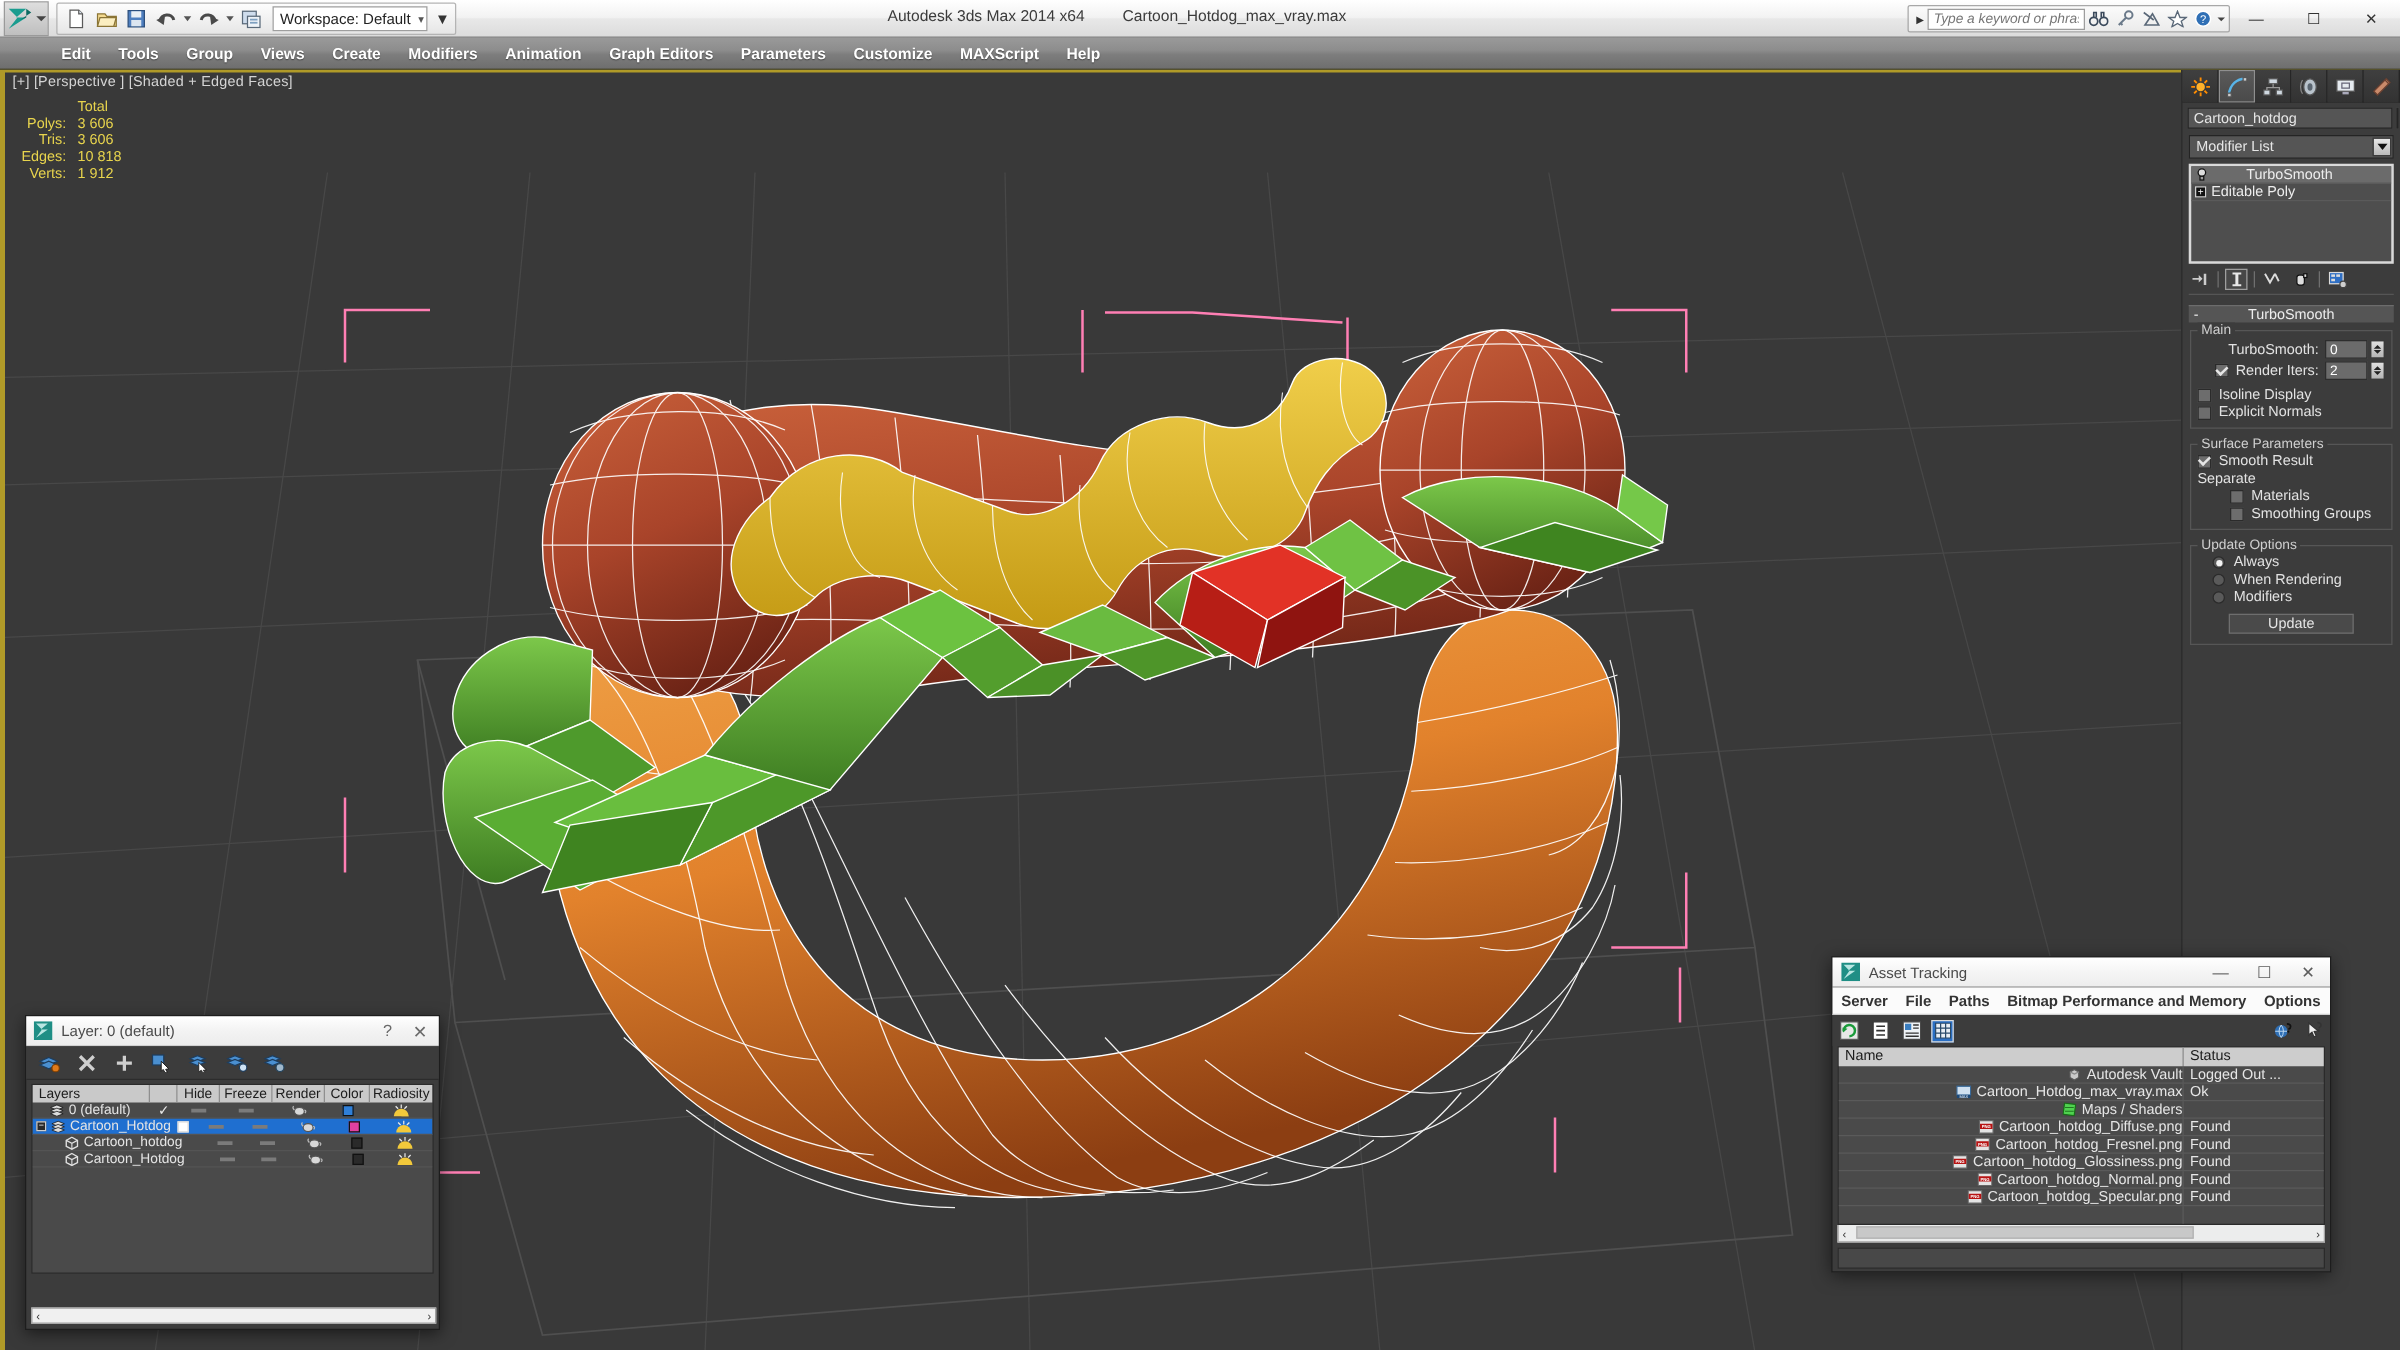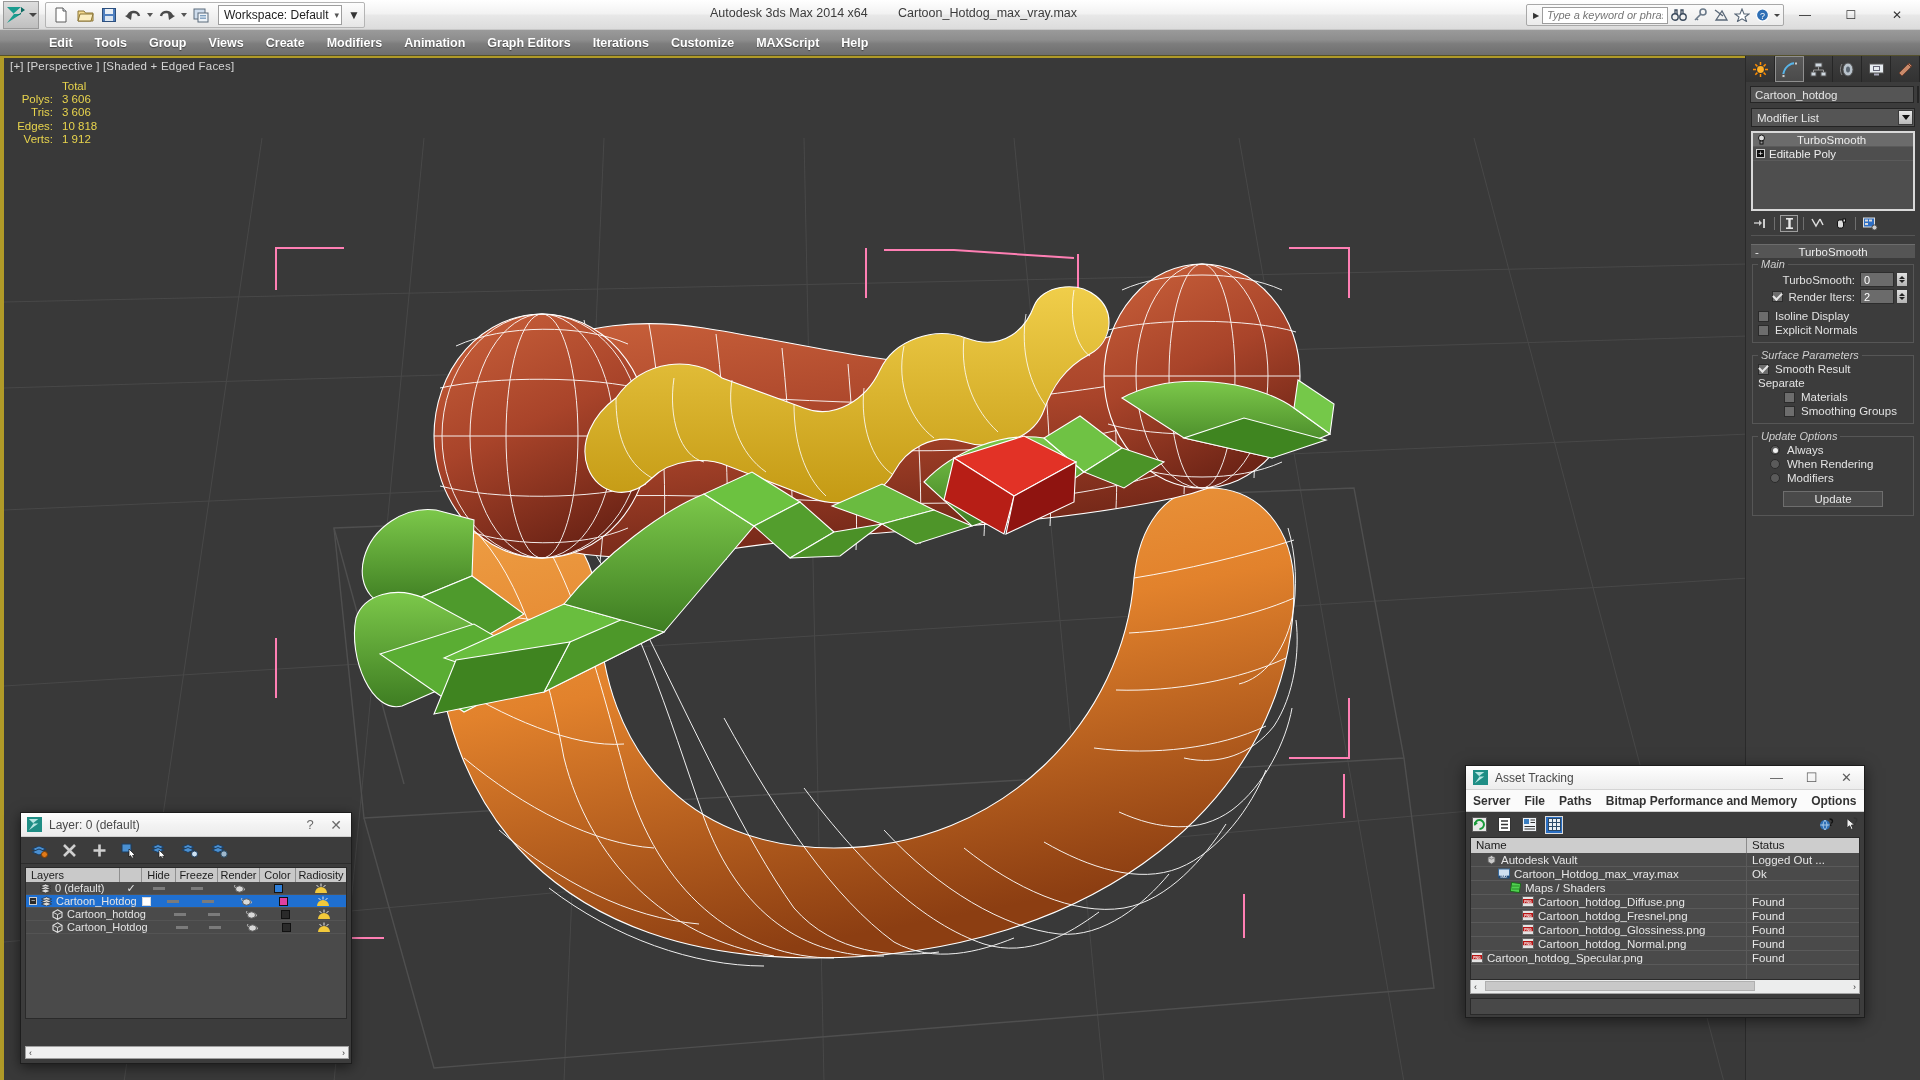--- a/index.html
+++ b/index.html
@@ -162,21 +162,21 @@
   .rollout-hdr{
     margin:8px 5px 0 5px;height:14px;background:#555;display:flex;align-items:center;
     justify-content:center;position:relative;color:#ededed;font-size:11.5px;
     border-top:1px solid #6c6c6c;
   }
   .rollout-hdr .mn{position:absolute;left:4px;}
   .group{
     margin:6px 6px 0 6px;border:1px solid #565656;padding:5px 5px 6px 5px;position:relative;
   }
   .group > .gtitle{
-    position:absolute;top:-7px;left:5px;background:#3c3c3c;padding:0 3px;color:#cfcfcf;font-size:11px;font-style:italic;
+    position:absolute;top:-7px;left:5px;background:#3c3c3c;padding:0 3px;color:#cfcfcf;font-size:11px;
   }
   .frow{display:flex;align-items:center;margin-top:2px;font-size:11.5px;color:#e2e2e2;}
   .frow.r{justify-content:flex-end;}
   .spin-lbl{margin-right:5px;}
   .spinner{display:flex;align-items:center;}
   .spin-box{
     width:34px;height:15px;background:#6b6b6b;border:1px solid #2d2d2d;color:#fff;
     font-size:11px;padding:0 3px;display:flex;align-items:center;
   }
   .spin-arrows{
@@ -266,21 +266,21 @@
   .ad-toolbar{height:25px;background:#3c3c3c;display:flex;align-items:center;padding:0 4px;gap:7px;}
   .ad-tb{width:18px;height:18px;display:flex;align-items:center;justify-content:center;}
   .ad-tb.active{background:#2a6fc4;border:1px solid #dcdcdc;}
   .ad-sp{flex:1;}
   .ad-grid{margin:0 4px;background:#4a4a4a;border:1px solid #2a2a2a;}
   .ad-head{display:flex;height:15px;background:#cdcdcd;}
   .ad-head .h{color:#1b1b1b;font-size:11.5px;line-height:15px;padding-left:5px;border-right:1px solid #8c8c8c;}
   .ad-cname{width:276px;}
   .ad-cstat{width:110px;border-right:none!important;}
   .ad-row{display:flex;height:14px;align-items:center;border-bottom:1px solid #5a5a5a;}
-  .ad-row .n{width:276px;display:flex;align-items:center;gap:4px;color:#e6e6e6;font-size:11.5px;border-right:1px solid #5a5a5a;height:14px;}
+  .ad-row .n{width:276px;display:flex;align-items:center;gap:4px;color:#e6e6e6;font-size:11.5px;border-right:1px solid #5a5a5a;height:14px;justify-content:flex-end;}
   .ad-row .s{width:110px;color:#e6e6e6;font-size:11.5px;padding-left:5px;}
   .ad-hscroll{
     margin:0 4px;height:14px;background:#eceded;border:1px solid #a5a5a5;border-top:none;
     display:flex;align-items:center;justify-content:space-between;position:relative;
   }
   .ad-hscroll .thumb{position:absolute;left:14px;top:1px;height:10px;width:270px;background:#c8c8c8;border:1px solid #b0b0b0;}
   .ad-hscroll span{font-size:9px;color:#333;padding:0 3px;z-index:2;}
   .ad-status{margin:4px;height:17px;background:#484848;border:1px solid #2a2a2a;}
 </style>
 </head>
@@ -395,21 +395,21 @@
   <div class="menubar">
     <div class="spacer"></div>
     <div class="menuitem">Edit</div>
     <div class="menuitem">Tools</div>
     <div class="menuitem">Group</div>
     <div class="menuitem">Views</div>
     <div class="menuitem">Create</div>
     <div class="menuitem">Modifiers</div>
     <div class="menuitem">Animation</div>
     <div class="menuitem">Graph Editors</div>
-    <div class="menuitem">Iterations</div>
+    <div class="menuitem">Parameters</div>
     <div class="menuitem">Customize</div>
     <div class="menuitem">MAXScript</div>
     <div class="menuitem">Help</div>
   </div>
 
   <div class="viewport">
     <svg class="vp-svg" width="1745" height="1024" viewBox="0 0 1745 1024">
       <defs>
         <linearGradient id="bunG" x1="0" y1="0" x2="0.35" y2="1">
           <stop offset="0%" stop-color="#f0a348"></stop>

